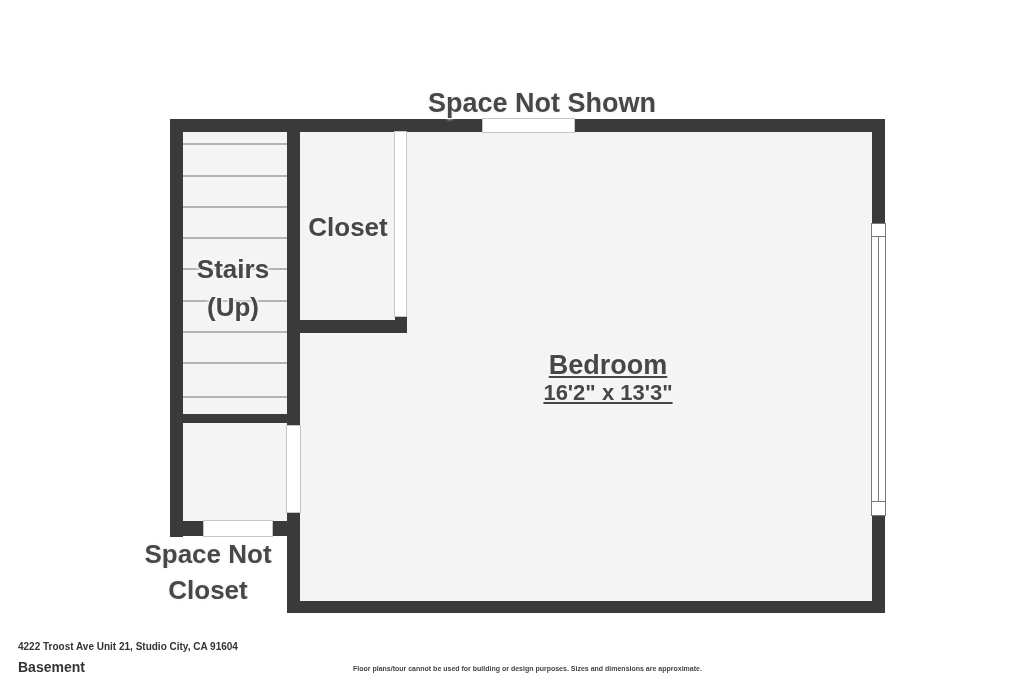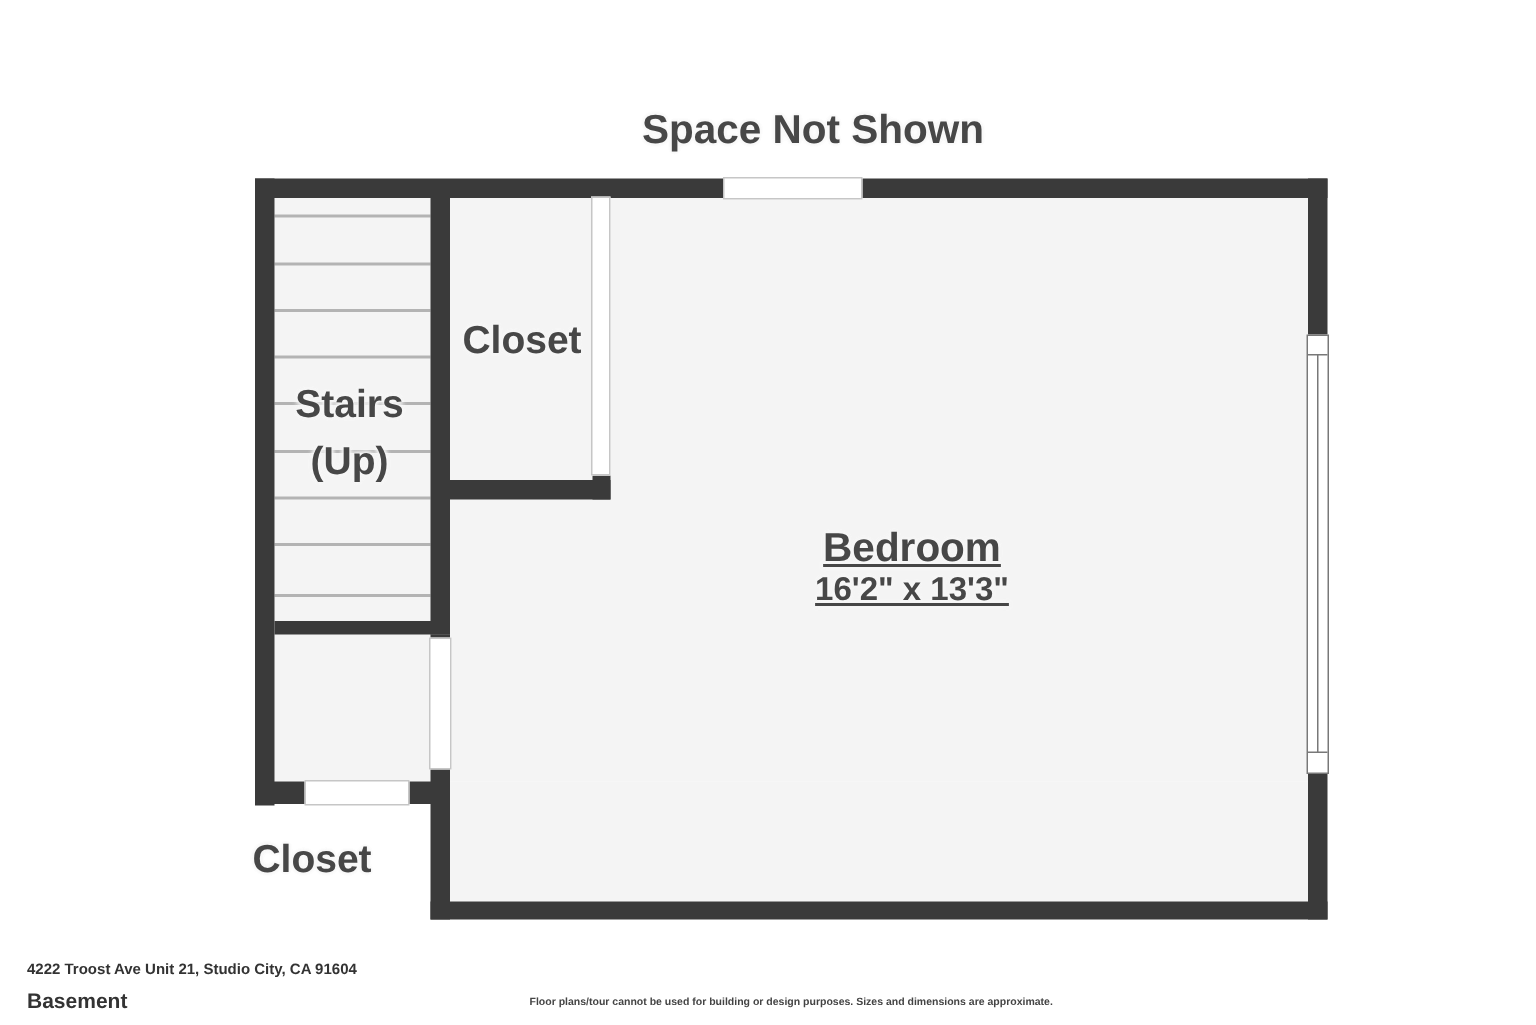--- a/index.html
+++ b/index.html
@@ -13,21 +13,21 @@
   .wall{position:absolute;background:var(--wall,#3a3a3a);z-index:3;}
   .gap{position:absolute;background:#fff;border:1px solid #c6c6c6;box-sizing:border-box;z-index:4;}
   .window{position:absolute;background:#fff;border:1px solid #787878;box-sizing:border-box;z-index:4;}
   .window .wdiv{position:absolute;left:0;width:100%;height:1px;background:#787878;}
   .window .wcenter{position:absolute;width:1px;background:#787878;}
   .lbl{
     position:absolute;z-index:5;color:var(--label,#474747);font-weight:700;
     text-align:center;white-space:nowrap;
     text-shadow:0 0 3px #f7f7f7,0 0 3px #f7f7f7,0 0 4px #f7f7f7,0 0 4px #f7f7f7;
   }
-  .lbl-top{left:542px;top:71px;transform:translateX(-50%);font-size:27px;}
+  .lbl-top{left:542px;top:88px;transform:translateX(-50%);font-size:27px;}
   .lbl-closet{left:348px;top:227px;transform:translate(-50%,-50%);font-size:26px;}
   .lbl-stairs{left:233px;top:288px;transform:translate(-50%,-50%);font-size:26px;line-height:38px;}
   .lbl-bedroom{left:608px;top:378px;transform:translate(-50%,-50%);text-decoration:underline;}
   .lbl-bedroom .name{font-size:27px;line-height:30px;}
   .lbl-bedroom .dims{font-size:22px;line-height:26px;}
   .lbl-space-bottom{left:208px;top:572px;transform:translate(-50%,-50%);font-size:26px;line-height:36px;}
   .foot{position:absolute;z-index:5;color:#333;font-weight:700;white-space:nowrap;}
   .foot-address{left:18px;top:641px;font-size:10px;}
   .foot-level{left:18px;top:659px;font-size:14px;}
   .foot-disclaimer{left:353px;top:665px;font-size:7px;color:#444;}
@@ -78,20 +78,21 @@
   <div class="lbl lbl-closet">Closet</div>
   <div class="lbl lbl-stairs">
     <div>Stairs</div>
     <div>(Up)</div>
   </div>
   <div class="lbl lbl-bedroom">
     <div class="name">Bedroom</div>
     <div class="dims">16'2" x 13'3"</div>
   </div>
   <div class="lbl lbl-space-bottom">
+    <div>Space Not</div>
     <div>Closet</div>
   </div>
 
   <div class="foot foot-address">4222 Troost Ave Unit 21, Studio City, CA 91604</div>
   <div class="foot foot-level">Basement</div>
   <div class="foot foot-disclaimer">Floor plans/tour cannot be used for building or design purposes. Sizes and dimensions are approximate.</div>
 
 </div>
 
 </body></html>

